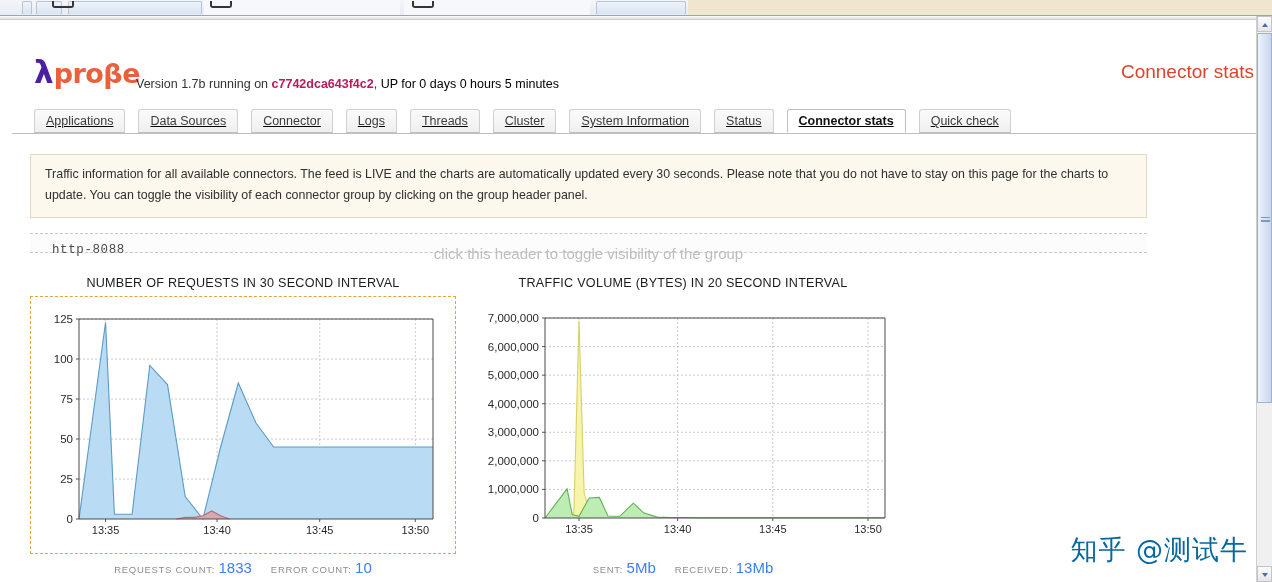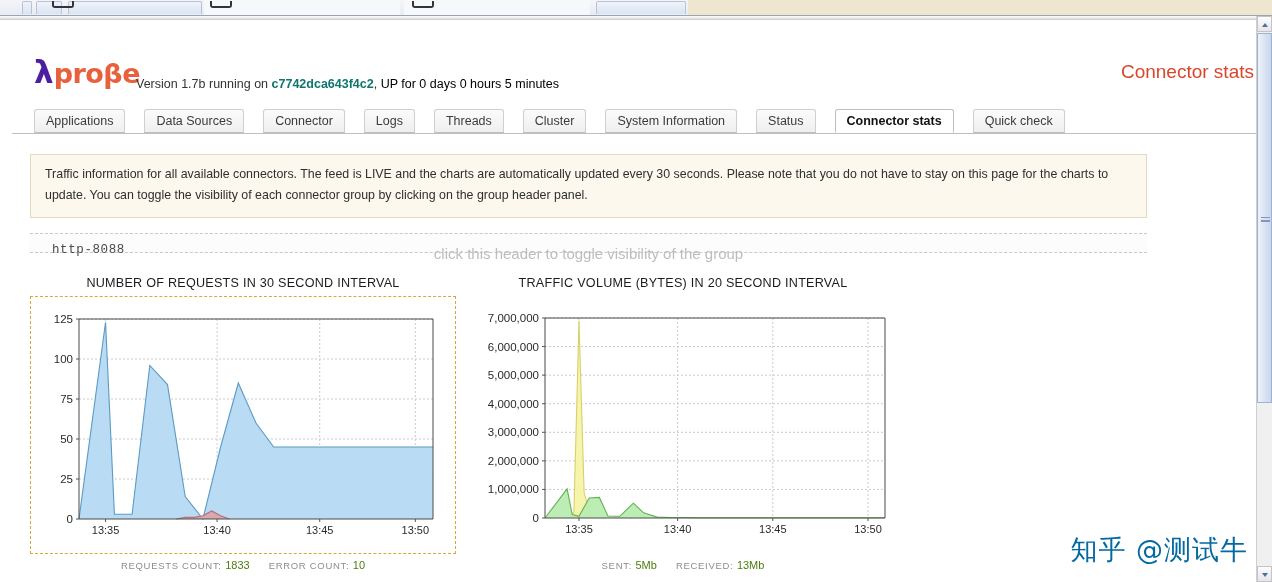--- a/index.html
+++ b/index.html
@@ -50,33 +50,33 @@
     position:absolute; left:22px; top:36px;
     font-family:"DejaVu Sans", sans-serif;
     font-size:27px; line-height:1; white-space:nowrap;
   }
   .logo .lam { color:#4b1fa0; font-weight:700; font-size:31px; }
   .logo .pro { color:#e8603c; font-weight:700; letter-spacing:-0.5px; }
   .verline {
     position:absolute; left:124px; top:56px;
     font-size:12.5px; color:#333; white-space:nowrap;
   }
-  .verline b { color:#0f766e; }
+  .verline b { color:#be185d; }
   .verline .up { color:#000000; }
   .pagetitle {
     position:absolute; right:14px; top:40px;
     font-size:19px; color:#d9462b; white-space:nowrap;
   }
 
   
   .tabbar {
     position:absolute; left:0; top:88px; width:1256px; height:25px;
     border-bottom:1px solid #bfbfbf;
   }
-  .tabs { position:absolute; left:22px; top:0; display:flex; gap:19px; }
+  .tabs { position:absolute; left:22px; top:0; display:flex; gap:13px;text-decoration:underline; }
   .tab {
     height:24px; padding:0 11px;
     display:flex; align-items:center;
     font-size:12.5px; color:#3b3b3b;
     background:linear-gradient(#fbfbfb,#efefef);
     border:1px solid #cfcfcf; border-bottom:1px solid #bfbfbf;
     border-radius:3px 3px 0 0;
     white-space:nowrap; cursor:pointer;
   }
   .tab.active {
@@ -119,21 +119,21 @@
     letter-spacing:.25px; white-space:nowrap; height:20px;
   }
   .cframe { position:relative; height:258px; }
   .chartbox.c1 .cframe { border:1px dashed #e0a33f; }
   .svgwrap { position:absolute; left:0; top:0; }
   .cfoot {
     text-align:center; font-size:10px; color:#8d8d8d;
     letter-spacing:.7px; padding-top:5px; white-space:nowrap;
   }
   .cfoot .lbl { font-variant:small-caps; text-transform:uppercase; font-size:9.5px; }
-  .cfoot .val { font-size:11px; color:#4d7c0f; letter-spacing:0; }
+  .cfoot .val { font-size:15px; color:#3b82f6; letter-spacing:0; }
   .cfoot .sp { display:inline-block; width:12px; }
 
   
   .wm {
     position:absolute; right:20px; bottom:14px;
     font-family:"DejaVu Sans", sans-serif;
     font-size:27px; color:#0369a1; white-space:nowrap; letter-spacing:1px;
   }
 
   

